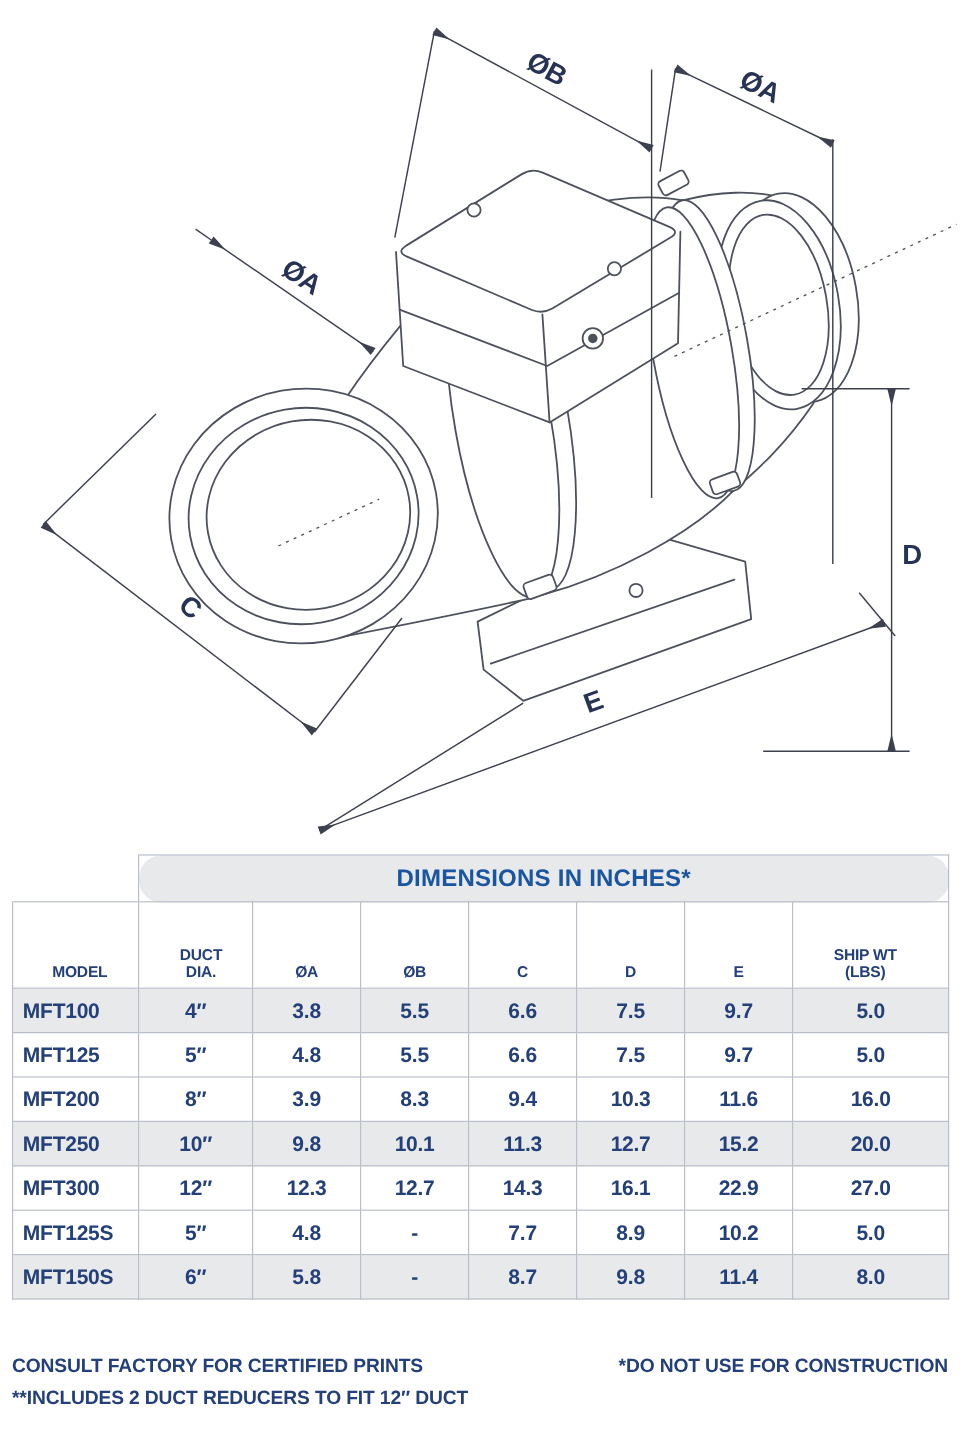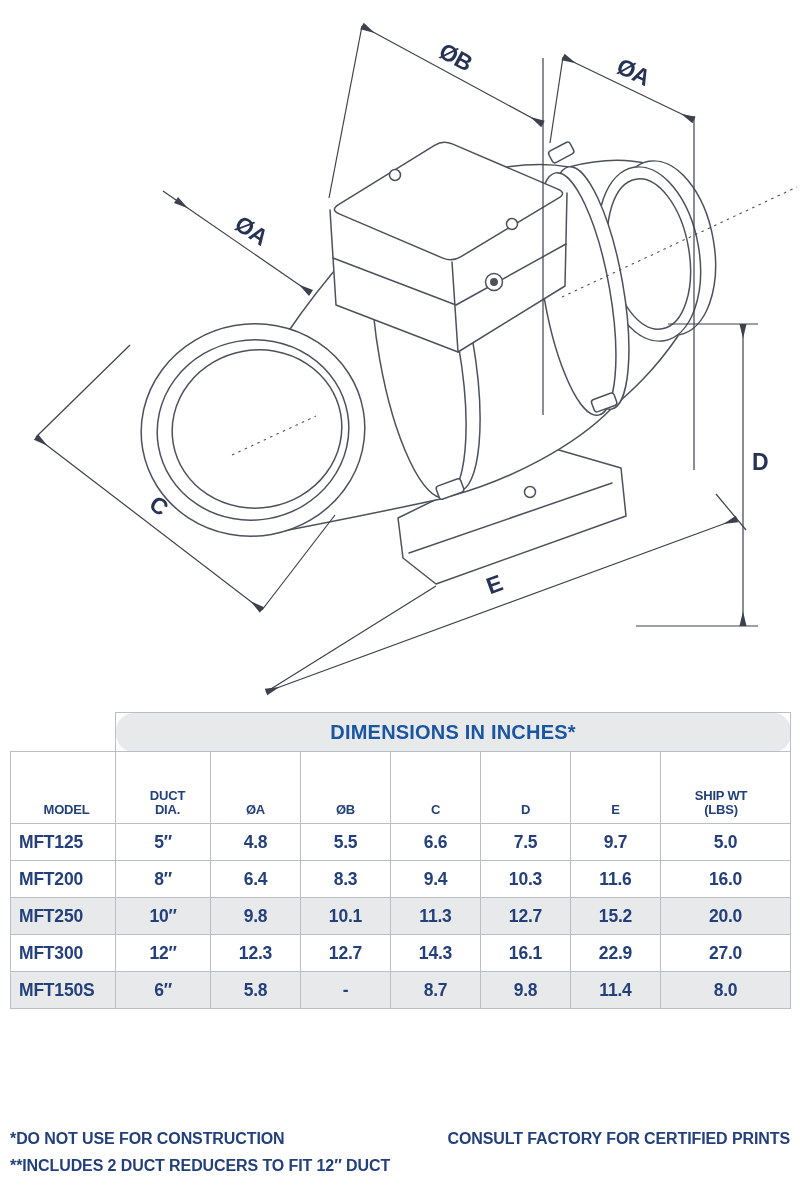--- a/index.html
+++ b/index.html
@@ -160,34 +160,44 @@
           <th class="col-2">ØA</th>
           <th class="col-3">ØB</th>
           <th class="col-4">C</th>
           <th class="col-5">D</th>
           <th class="col-6">E</th>
           <th class="col-7">SHIP WT
 (LBS)</th>
         </tr>
     </thead>
     <tbody>
+        <tr class="shade">
+          <td class="col-0">MFT100</td>
+          <td class="col-1">4″</td>
+          <td class="col-2">3.8</td>
+          <td class="col-3">5.5</td>
+          <td class="col-4">6.6</td>
+          <td class="col-5">7.5</td>
+          <td class="col-6">9.7</td>
+          <td class="col-7">5.0</td>
+        </tr>
         <tr>
           <td class="col-0">MFT125</td>
           <td class="col-1">5″</td>
           <td class="col-2">4.8</td>
           <td class="col-3">5.5</td>
           <td class="col-4">6.6</td>
           <td class="col-5">7.5</td>
           <td class="col-6">9.7</td>
           <td class="col-7">5.0</td>
         </tr>
         <tr>
           <td class="col-0">MFT200</td>
           <td class="col-1">8″</td>
-          <td class="col-2">6.4</td>
+          <td class="col-2">3.9</td>
           <td class="col-3">8.3</td>
           <td class="col-4">9.4</td>
           <td class="col-5">10.3</td>
           <td class="col-6">11.6</td>
           <td class="col-7">16.0</td>
         </tr>
         <tr class="shade">
           <td class="col-0">MFT250</td>
           <td class="col-1">10″</td>
           <td class="col-2">9.8</td>
@@ -200,34 +210,44 @@
         <tr>
           <td class="col-0">MFT300</td>
           <td class="col-1">12″</td>
           <td class="col-2">12.3</td>
           <td class="col-3">12.7</td>
           <td class="col-4">14.3</td>
           <td class="col-5">16.1</td>
           <td class="col-6">22.9</td>
           <td class="col-7">27.0</td>
         </tr>
+        <tr>
+          <td class="col-0">MFT125S</td>
+          <td class="col-1">5″</td>
+          <td class="col-2">4.8</td>
+          <td class="col-3">-</td>
+          <td class="col-4">7.7</td>
+          <td class="col-5">8.9</td>
+          <td class="col-6">10.2</td>
+          <td class="col-7">5.0</td>
+        </tr>
         <tr class="shade">
           <td class="col-0">MFT150S</td>
           <td class="col-1">6″</td>
           <td class="col-2">5.8</td>
           <td class="col-3">-</td>
           <td class="col-4">8.7</td>
           <td class="col-5">9.8</td>
           <td class="col-6">11.4</td>
           <td class="col-7">8.0</td>
         </tr>
       </tbody>
   </table>
 
   <div class="footnotes">
     <div class="fn-row">
+      <span>CONSULT FACTORY FOR CERTIFIED PRINTS</span>
       <span>*DO NOT USE FOR CONSTRUCTION</span>
-      <span>CONSULT FACTORY FOR CERTIFIED PRINTS</span>
     </div>
     <div class="fn-row2">**INCLUDES 2 DUCT REDUCERS TO FIT 12″ DUCT</div>
   </div>
 
 </div>
 
 </body></html>

